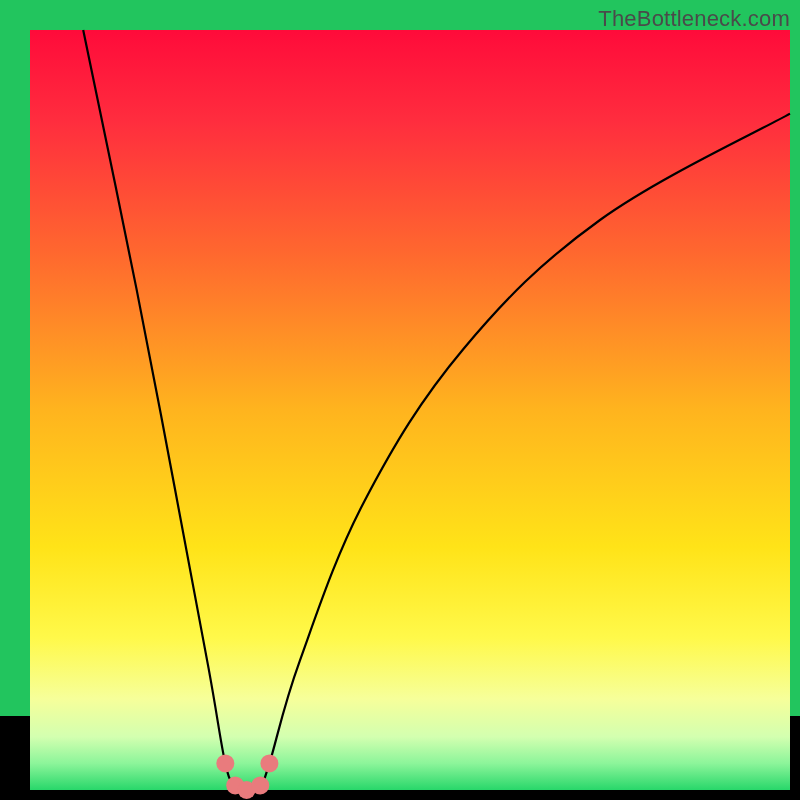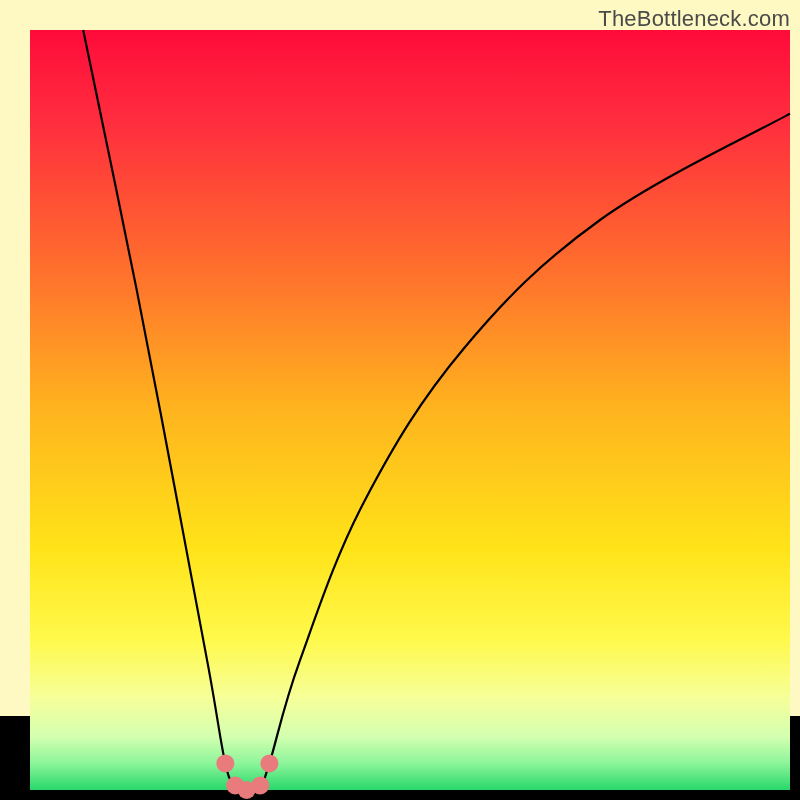--- a/index.html
+++ b/index.html
@@ -8,21 +8,21 @@
     width: 800px;
     height: 800px;
     background: #000;
     font-family: Arial, Helvetica, sans-serif;
     overflow: hidden;
   }
   .frame {
     position: relative;
     width: 800px;
     height: 716px;
-    background: #fef9c3;
+    background: #22c55e;
     text-align: center;
   }
   .watermark {
     position: absolute;
     top: 6px;
     right: 10px;
     color: #4a4a4a;
     font-size: 22px;
     font-weight: 500;
     letter-spacing: 0.2px;

